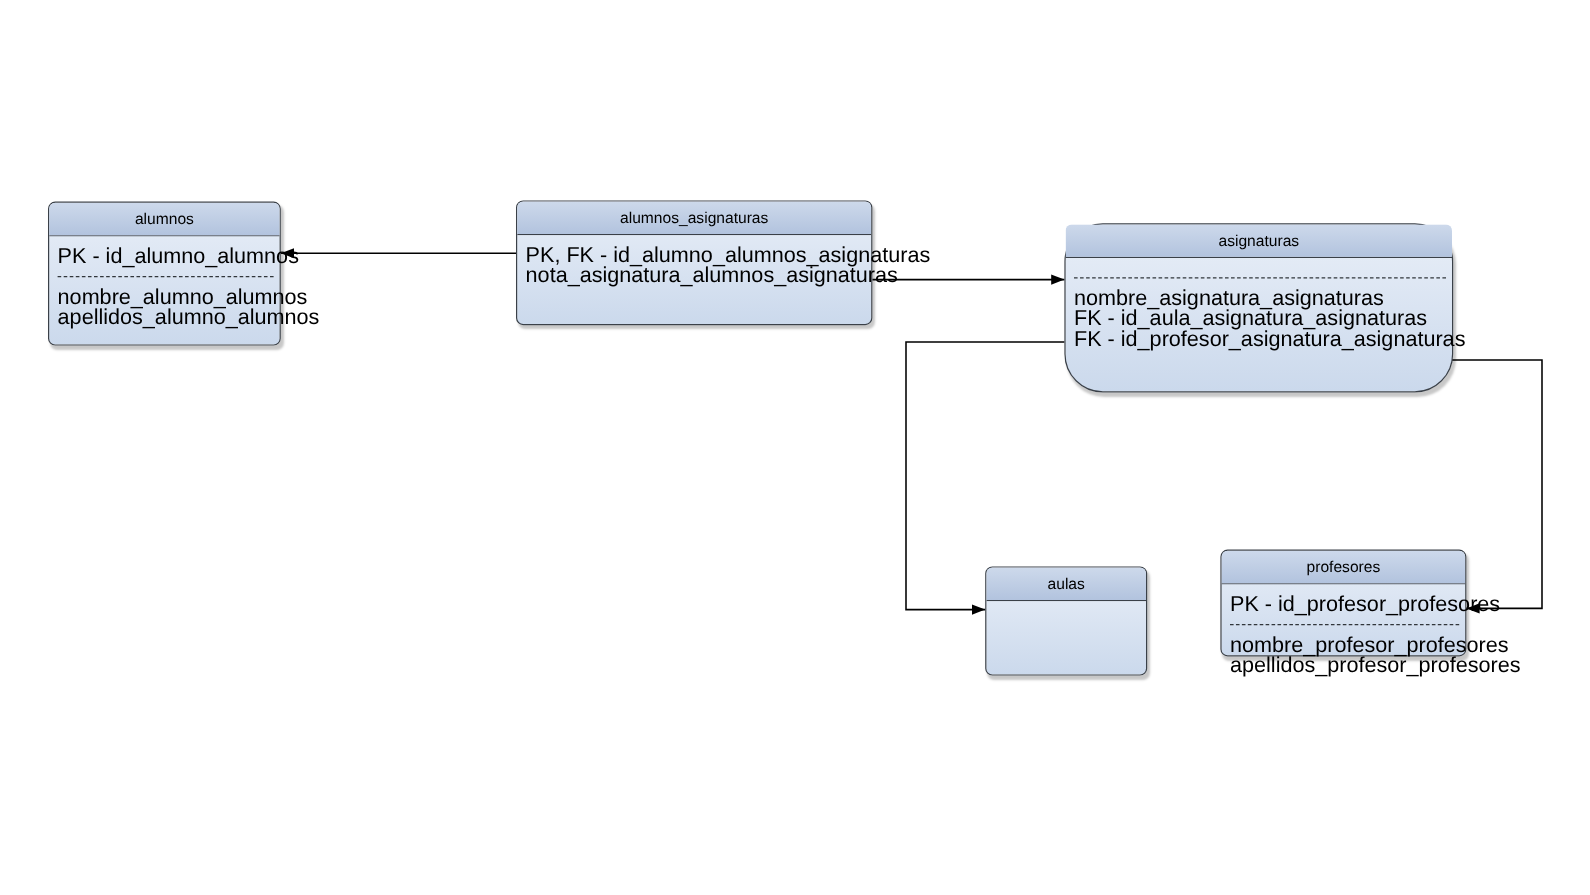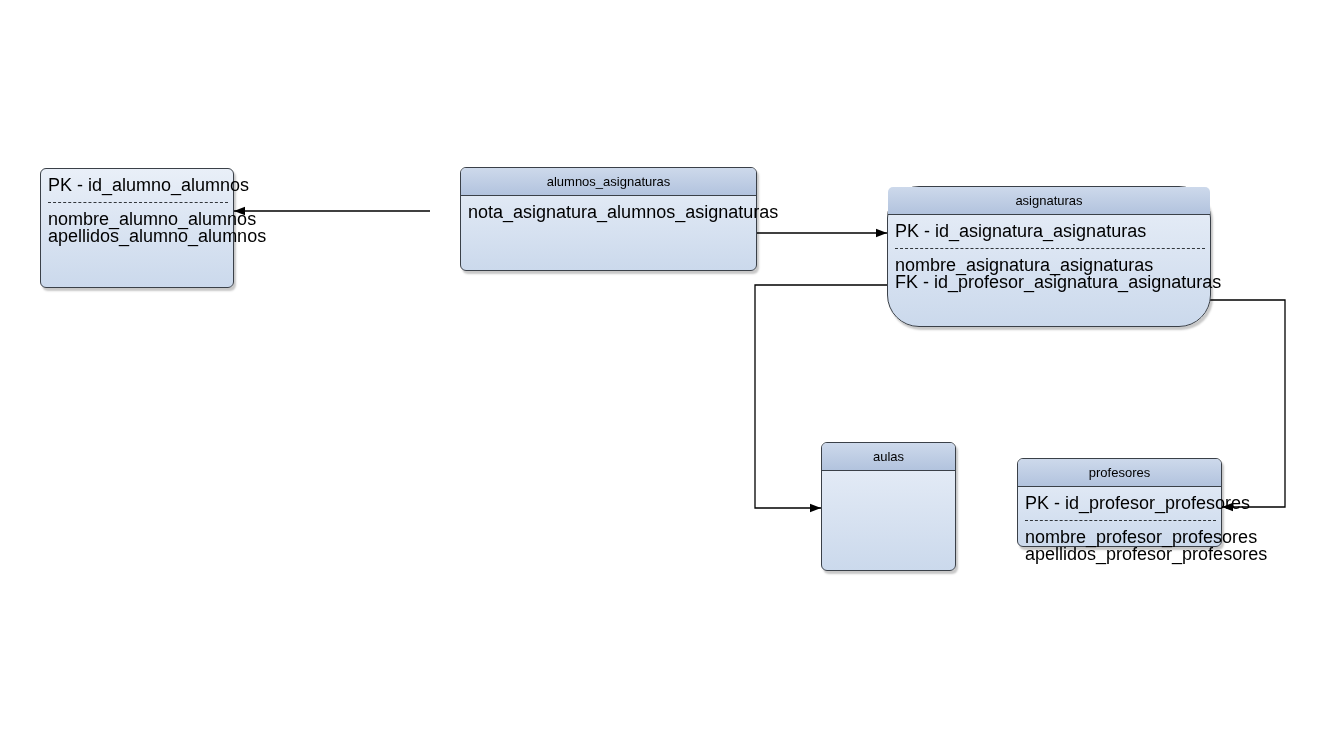--- a/index.html
+++ b/index.html
@@ -86,47 +86,49 @@
       <polygon points="234,211 245,206.8 245,215.2" class="arrowhead"></polygon>
       <polyline points="727,233 887,233" class="connector-line"></polyline>
       <polygon points="887,233 876,237.2 876,228.8" class="arrowhead"></polygon>
       <polyline points="887,285 755,285 755,508 821,508" class="connector-line"></polyline>
       <polygon points="821,508 810,512.2 810,503.8" class="arrowhead"></polygon>
       <polyline points="1163,300 1285,300 1285,507 1222,507" class="connector-line"></polyline>
       <polygon points="1222,507 1233,502.8 1233,511.2" class="arrowhead"></polygon>
     </svg>
   <div id="tables-layer">
       <div class="table-box" style="left: 40px; top: 168px; width: 194px; height: 120px;">
+        <div class="table-header">alumnos</div>
         <div class="table-body">
           <div class="table-row">PK - id_alumno_alumnos</div>
           <div class="dash-row">
             <div class="dash-line"></div>
           </div>
           <div class="table-row">nombre_alumno_alumnos</div>
           <div class="table-row">apellidos_alumno_alumnos</div>
         </div>
       </div>
-      <div class="table-box" style="left: 430px; top: 167px; width: 297px; height: 104px; margin-left: 30px;">
+      <div class="table-box" style="left: 430px; top: 167px; width: 297px; height: 104px;">
         <div class="table-header">alumnos_asignaturas</div>
         <div class="table-body">
+          <div class="table-row">PK, FK - id_alumno_alumnos_asignaturas</div>
           <div class="table-row">nota_asignatura_alumnos_asignaturas</div>
         </div>
       </div>
       <div class="table-box" style="left: 887px; top: 186px; width: 324px; height: 141px; border-radius: 32px;">
         <div class="table-header">asignaturas</div>
         <div class="table-body">
-          <div class="table-row">PK - id_asignatura_asignaturas</div>
           <div class="dash-row">
             <div class="dash-line"></div>
           </div>
           <div class="table-row">nombre_asignatura_asignaturas</div>
+          <div class="table-row">FK - id_aula_asignatura_asignaturas</div>
           <div class="table-row">FK - id_profesor_asignatura_asignaturas</div>
         </div>
       </div>
-      <div class="table-box" style="left: 821px; top: 442px; width: 135px; height: 129px;">
+      <div class="table-box" style="left: 821px; top: 472px; width: 135px; height: 91px;">
         <div class="table-header">aulas</div>
       </div>
       <div class="table-box" style="left: 1017px; top: 458px; width: 205px; height: 89px;">
         <div class="table-header">profesores</div>
         <div class="table-body">
           <div class="table-row">PK - id_profesor_profesores</div>
           <div class="dash-row">
             <div class="dash-line"></div>
           </div>
           <div class="table-row">nombre_profesor_profesores</div>

